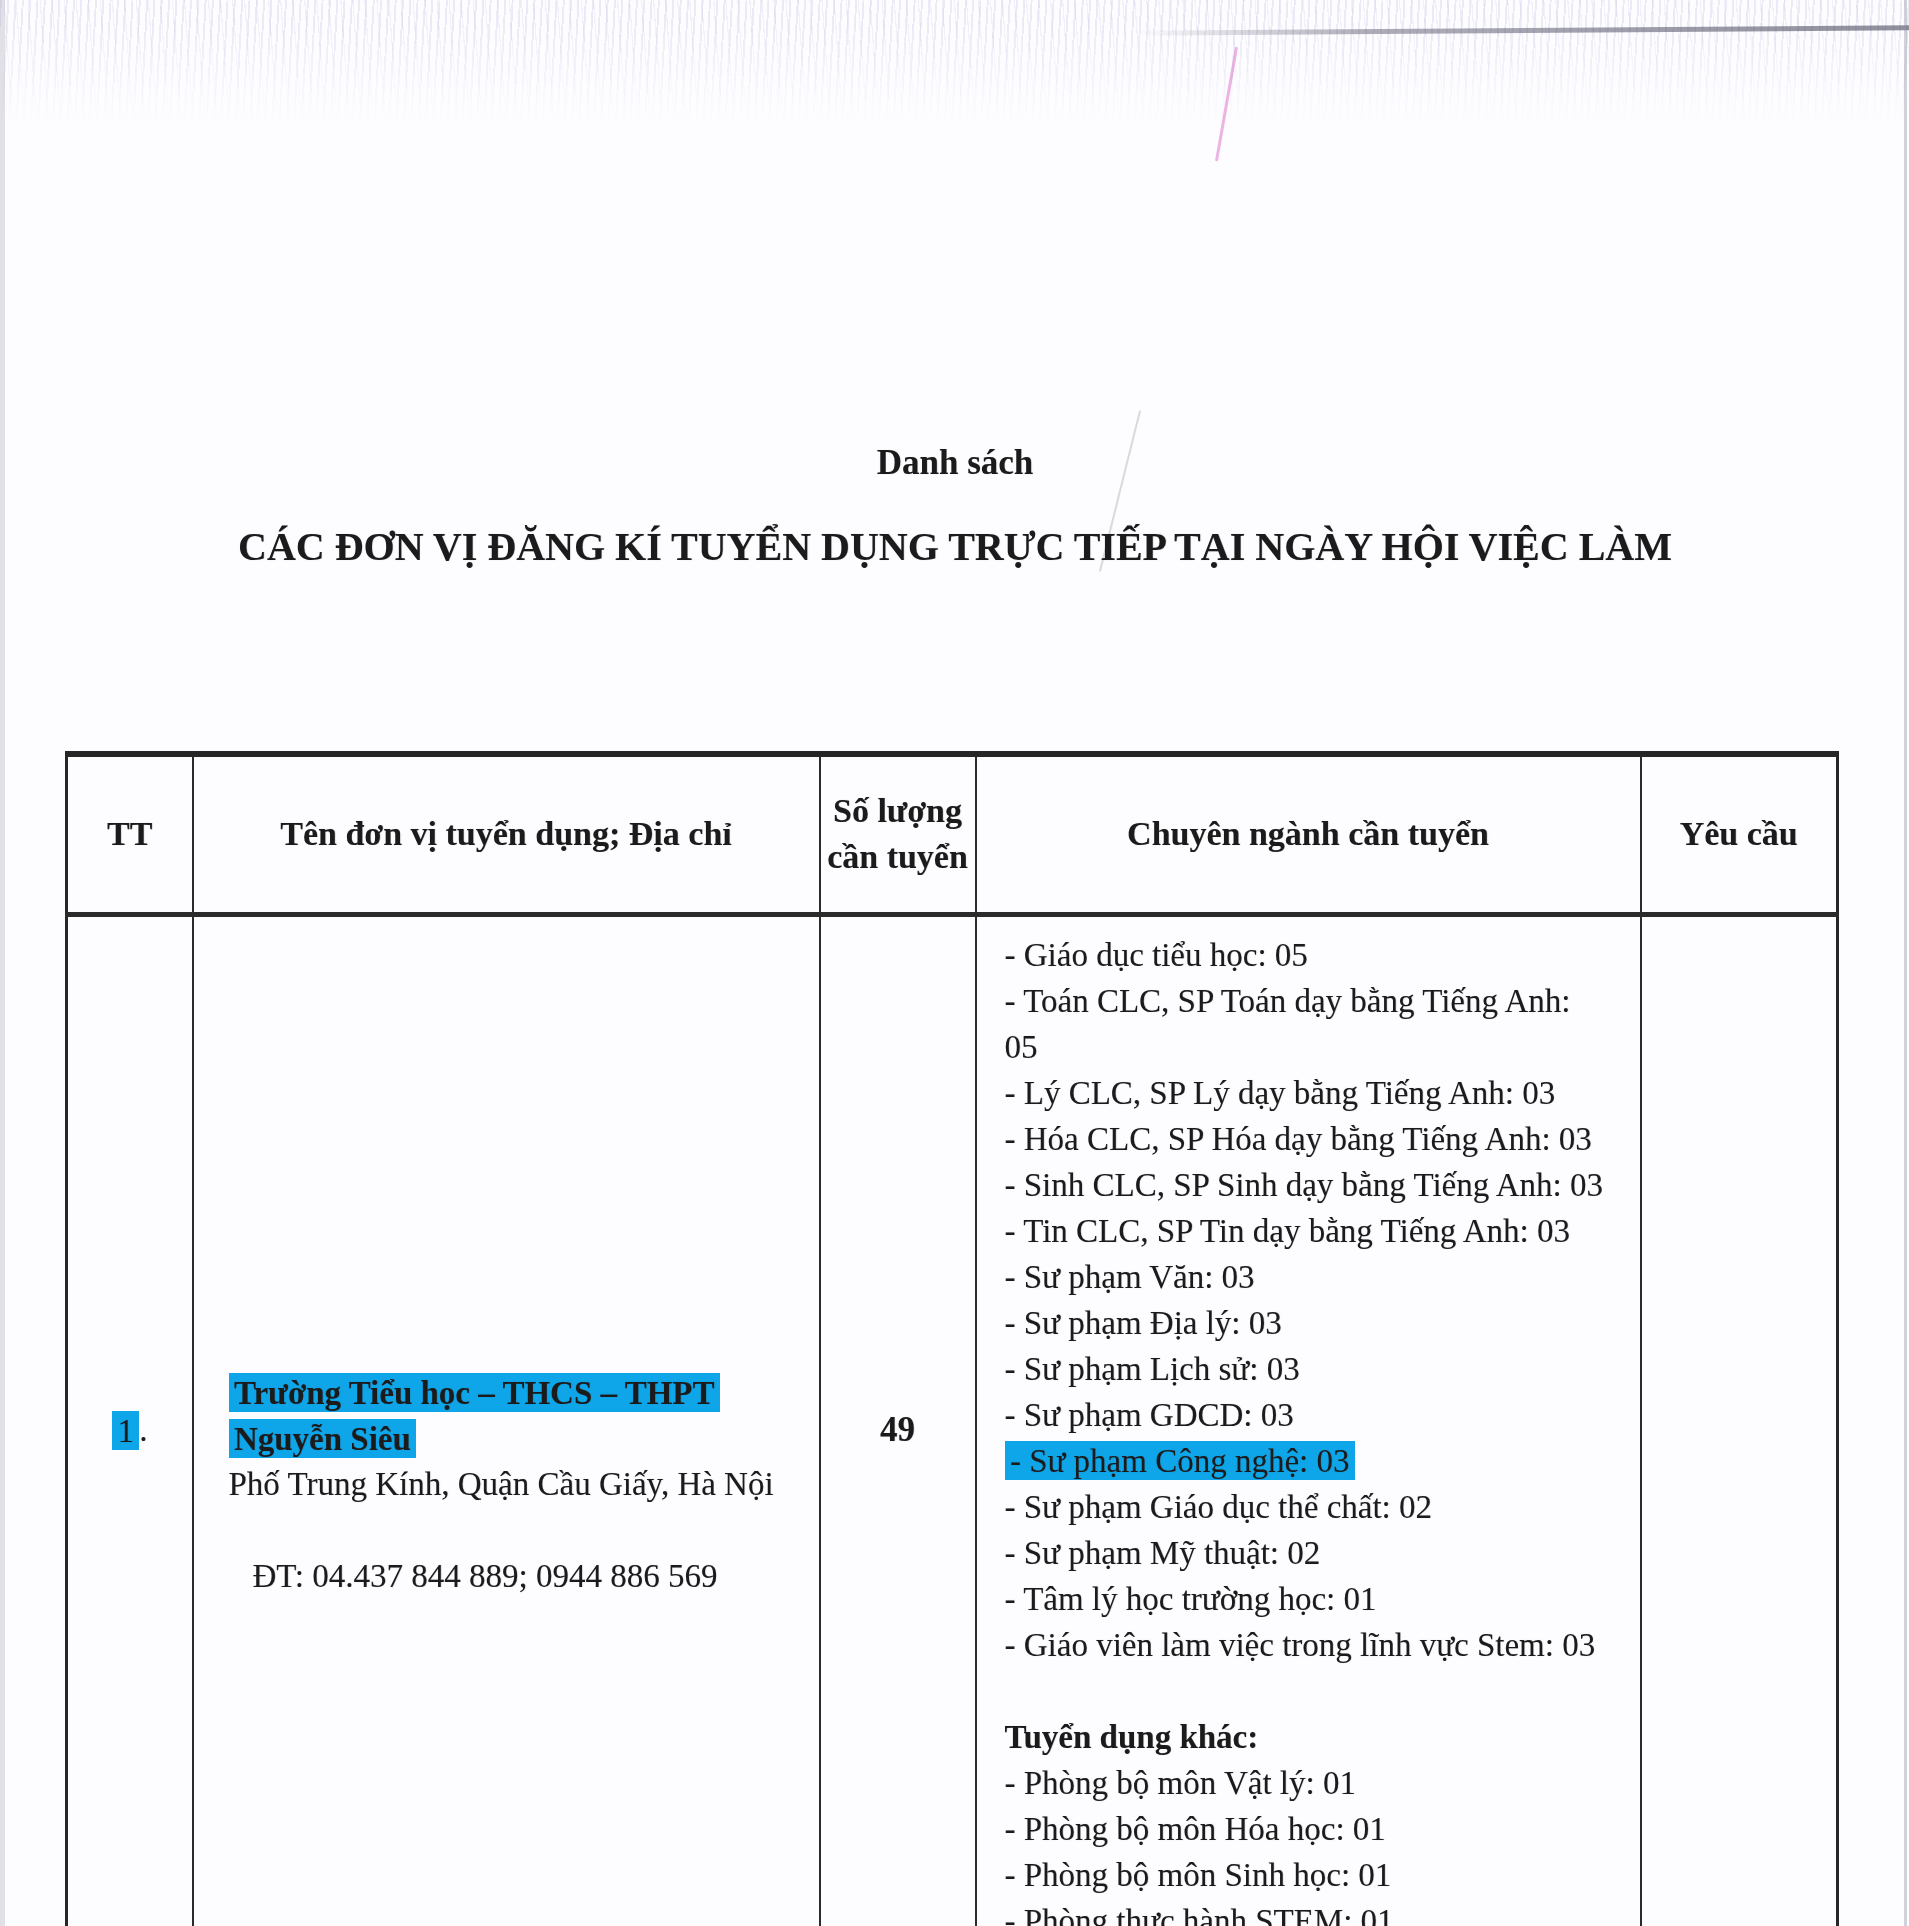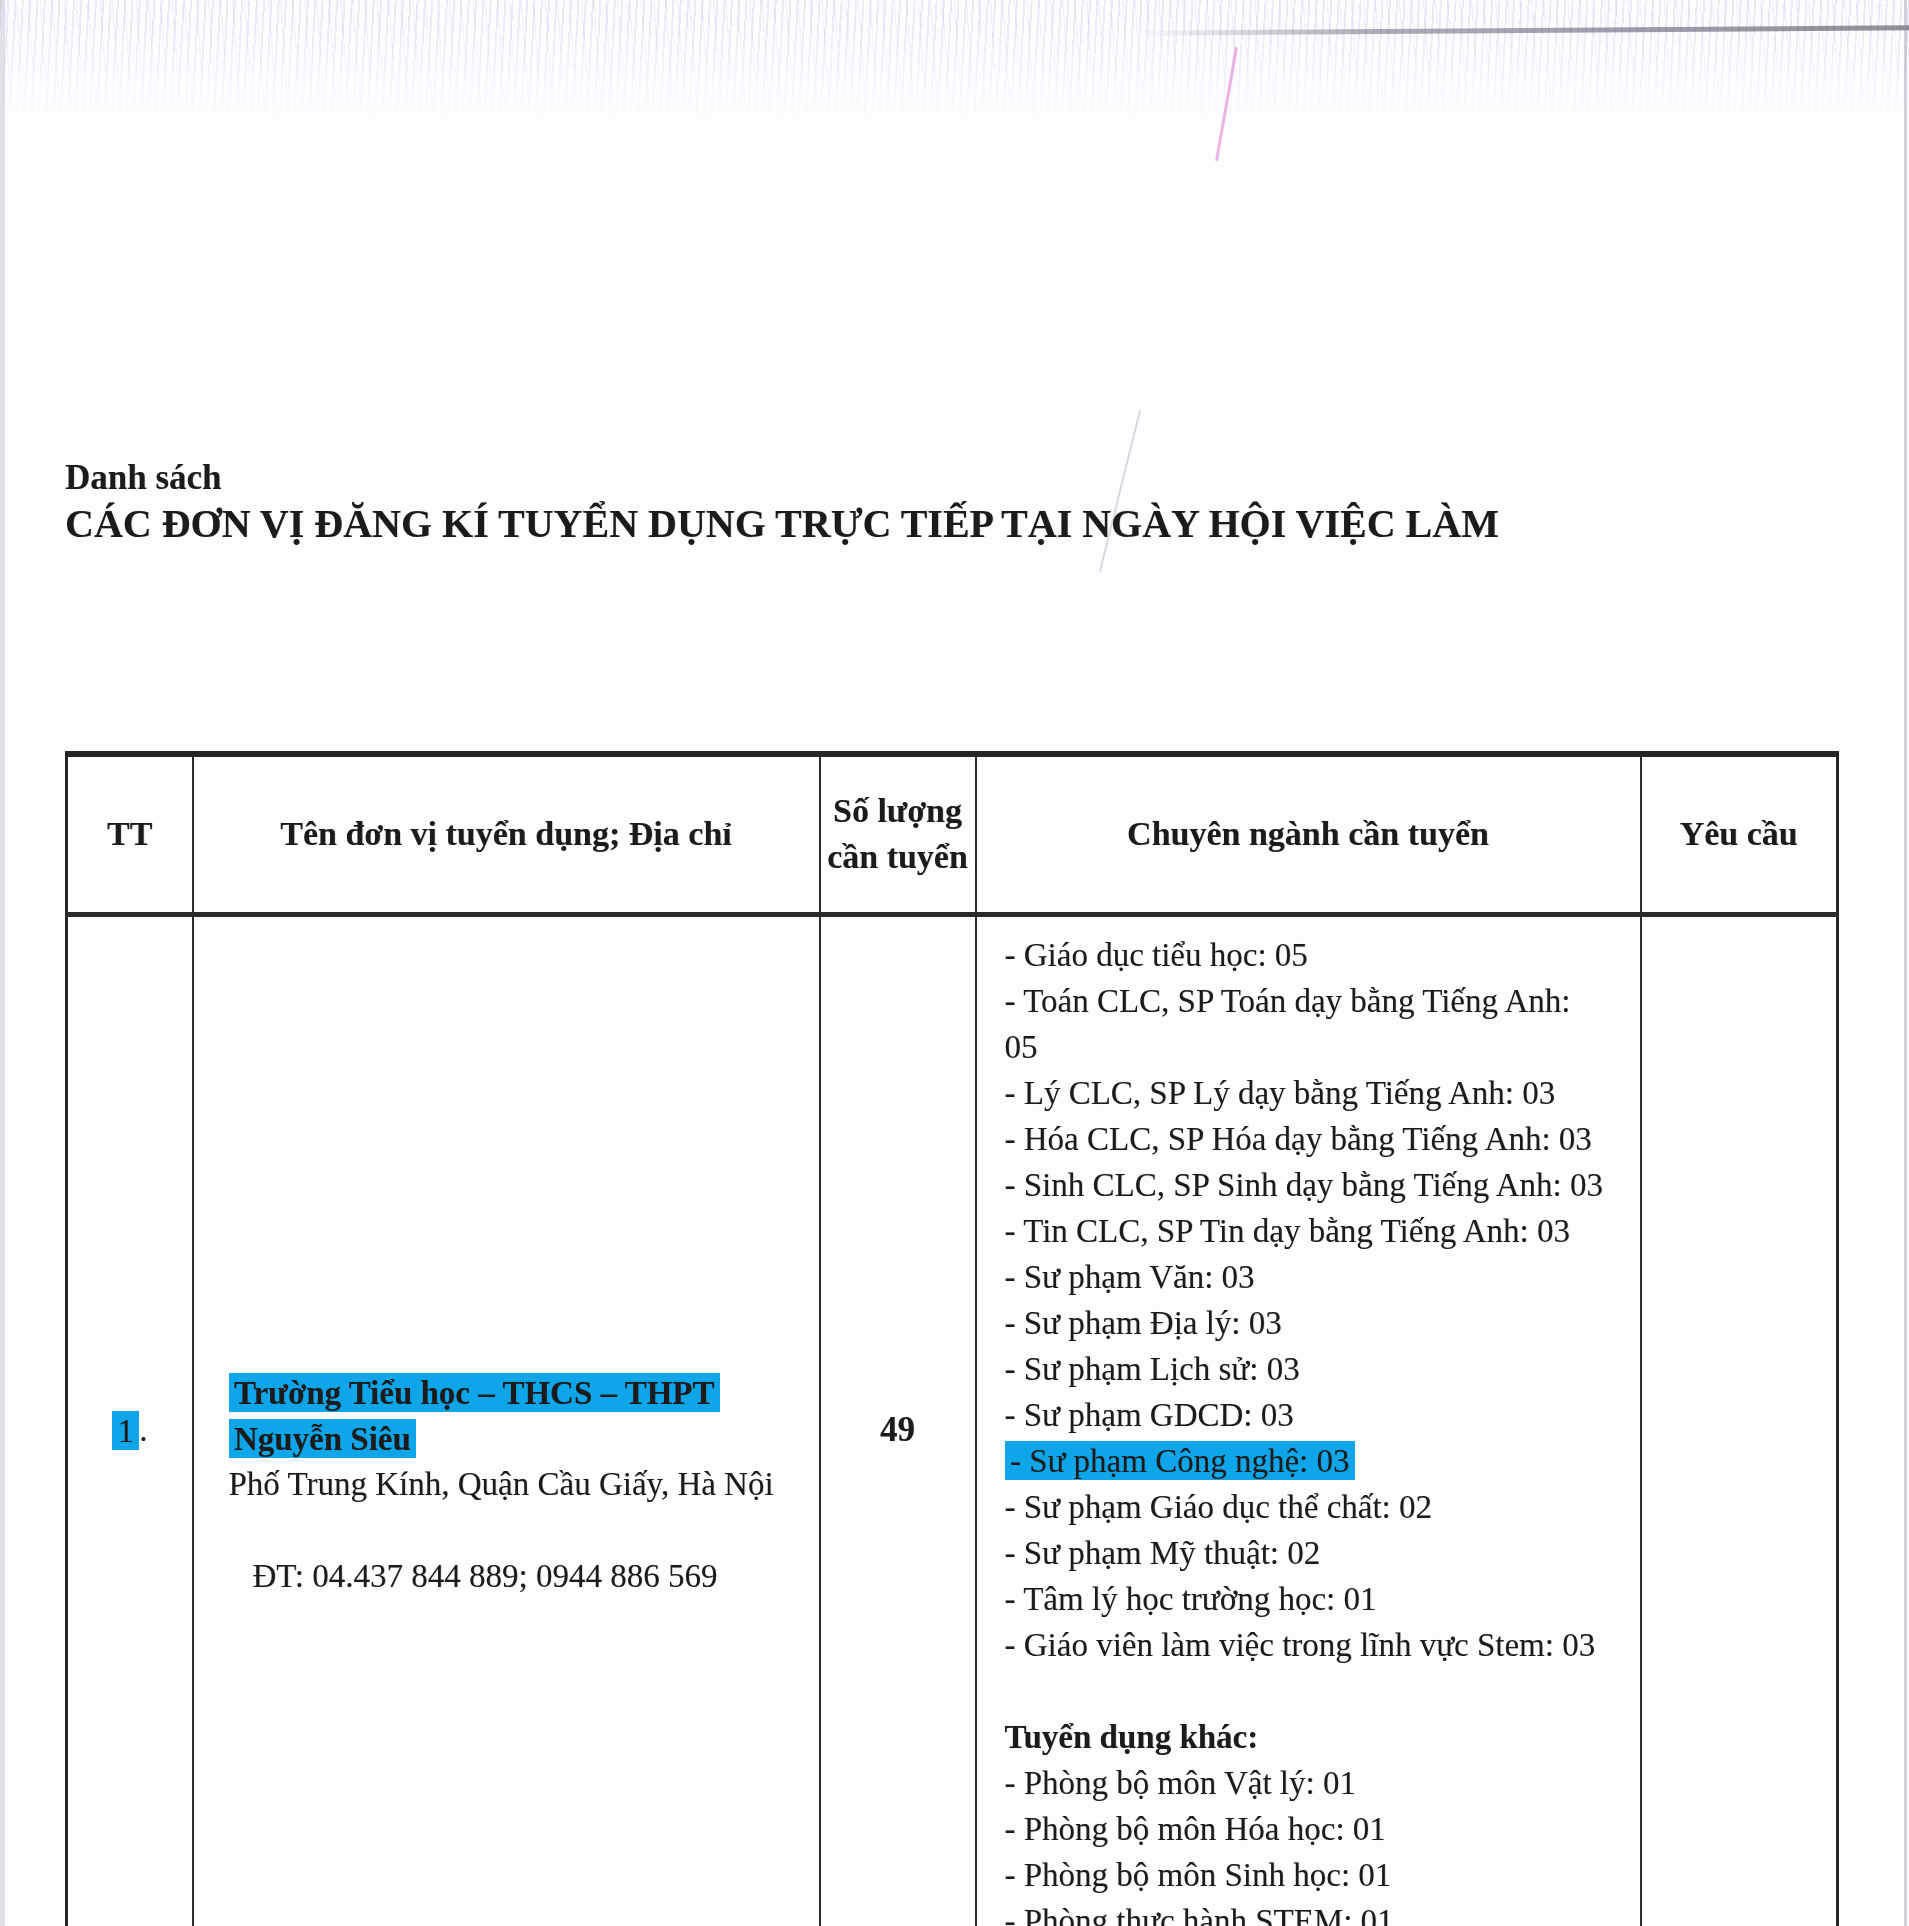--- a/index.html
+++ b/index.html
@@ -29,23 +29,23 @@
   }
   .art-pink{top:46px;left:1225px;width:2.7px;height:116px;background:rgba(214,90,190,.45);transform:rotate(10deg);border-radius:1.5px;}
   .art-diag{top:408px;left:1119px;width:2.3px;height:166px;background:rgba(140,140,160,.32);transform:rotate(14deg);}
   .art-left{top:0;bottom:0;left:0;width:5.4px;background:rgba(150,150,168,.28);}
   .art-right{top:0;bottom:0;right:3.1px;width:2.7px;background:rgba(140,140,160,.38);}
   
   .org-name{
     position:absolute;left:181px;top:283px;
     font-size:34px;font-weight:bold;letter-spacing:0.8px;white-space:nowrap;
   }
-  .title-wrap{position:absolute;left:65px;top:458px;width:1780px;}
+  .title-wrap{position:absolute;left:65px;top:443px;width:1780px;text-align:center;}
   .doc-label{font-size:35px;font-weight:bold;}
-  .main-title{font-size:40px;font-weight:bold;line-height:1.32;}
+  .main-title{margin-top:38px;font-size:40px;font-weight:bold;line-height:1.32;}
   .subtitle{margin-top:15.4px;font-size:35px;font-style:italic;}
   .subtitle .gap{display:inline-block;width:96px;}
   
   .tbl{
     position:absolute;left:65px;top:751px;
     border-collapse:collapse;table-layout:fixed;width:1771px;
   }
   .tbl col.c-tt{width:126px;}
   .tbl col.c-unit{width:627px;}
   .tbl col.c-qty{width:156px;}

